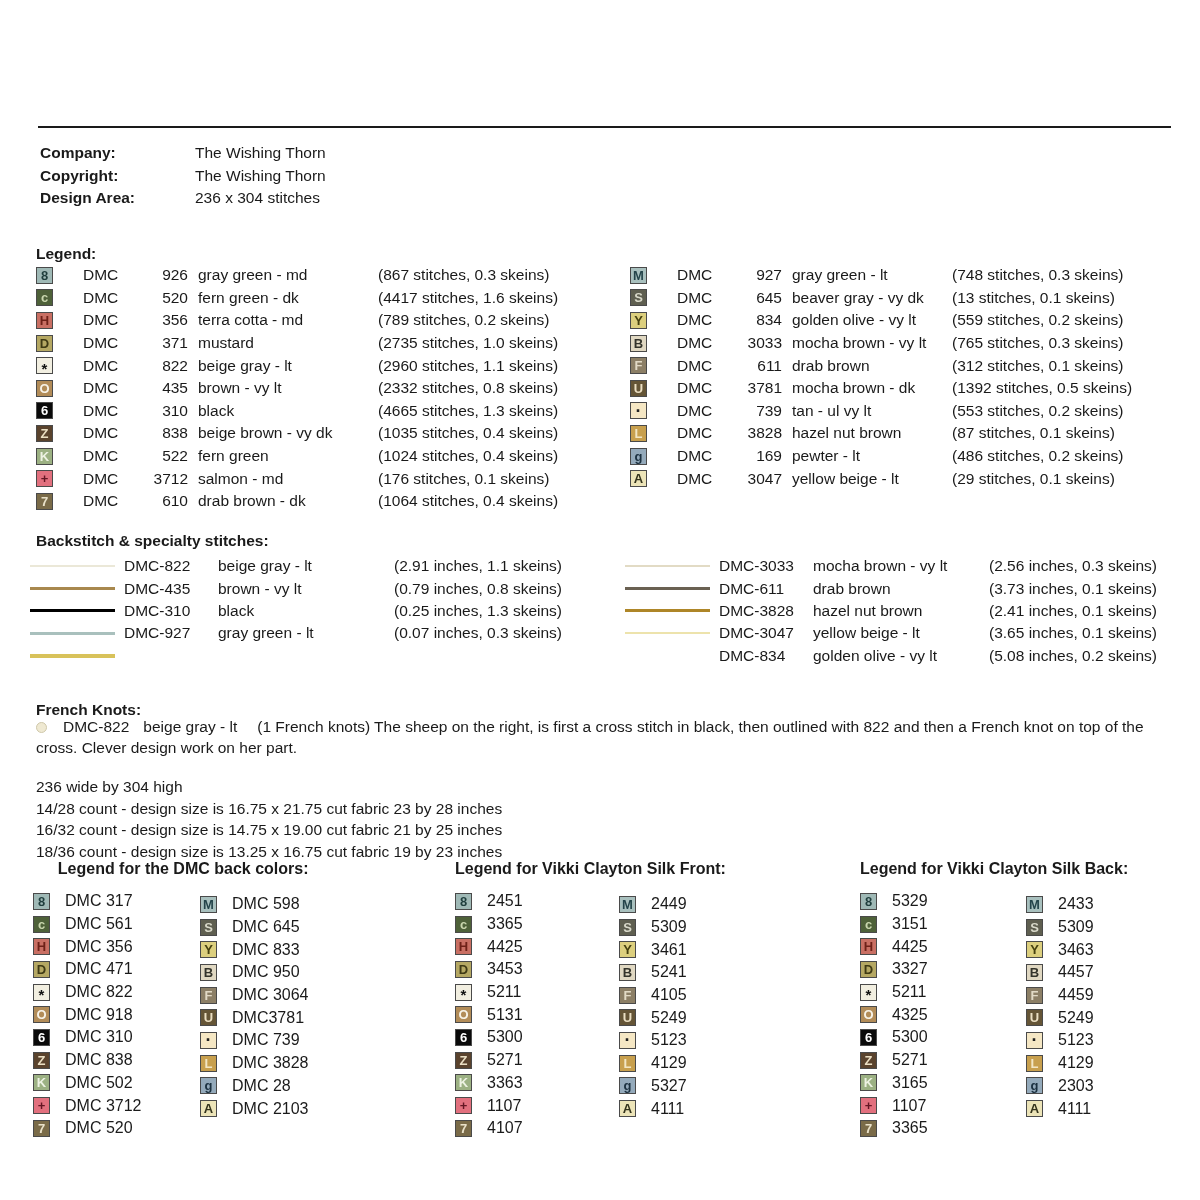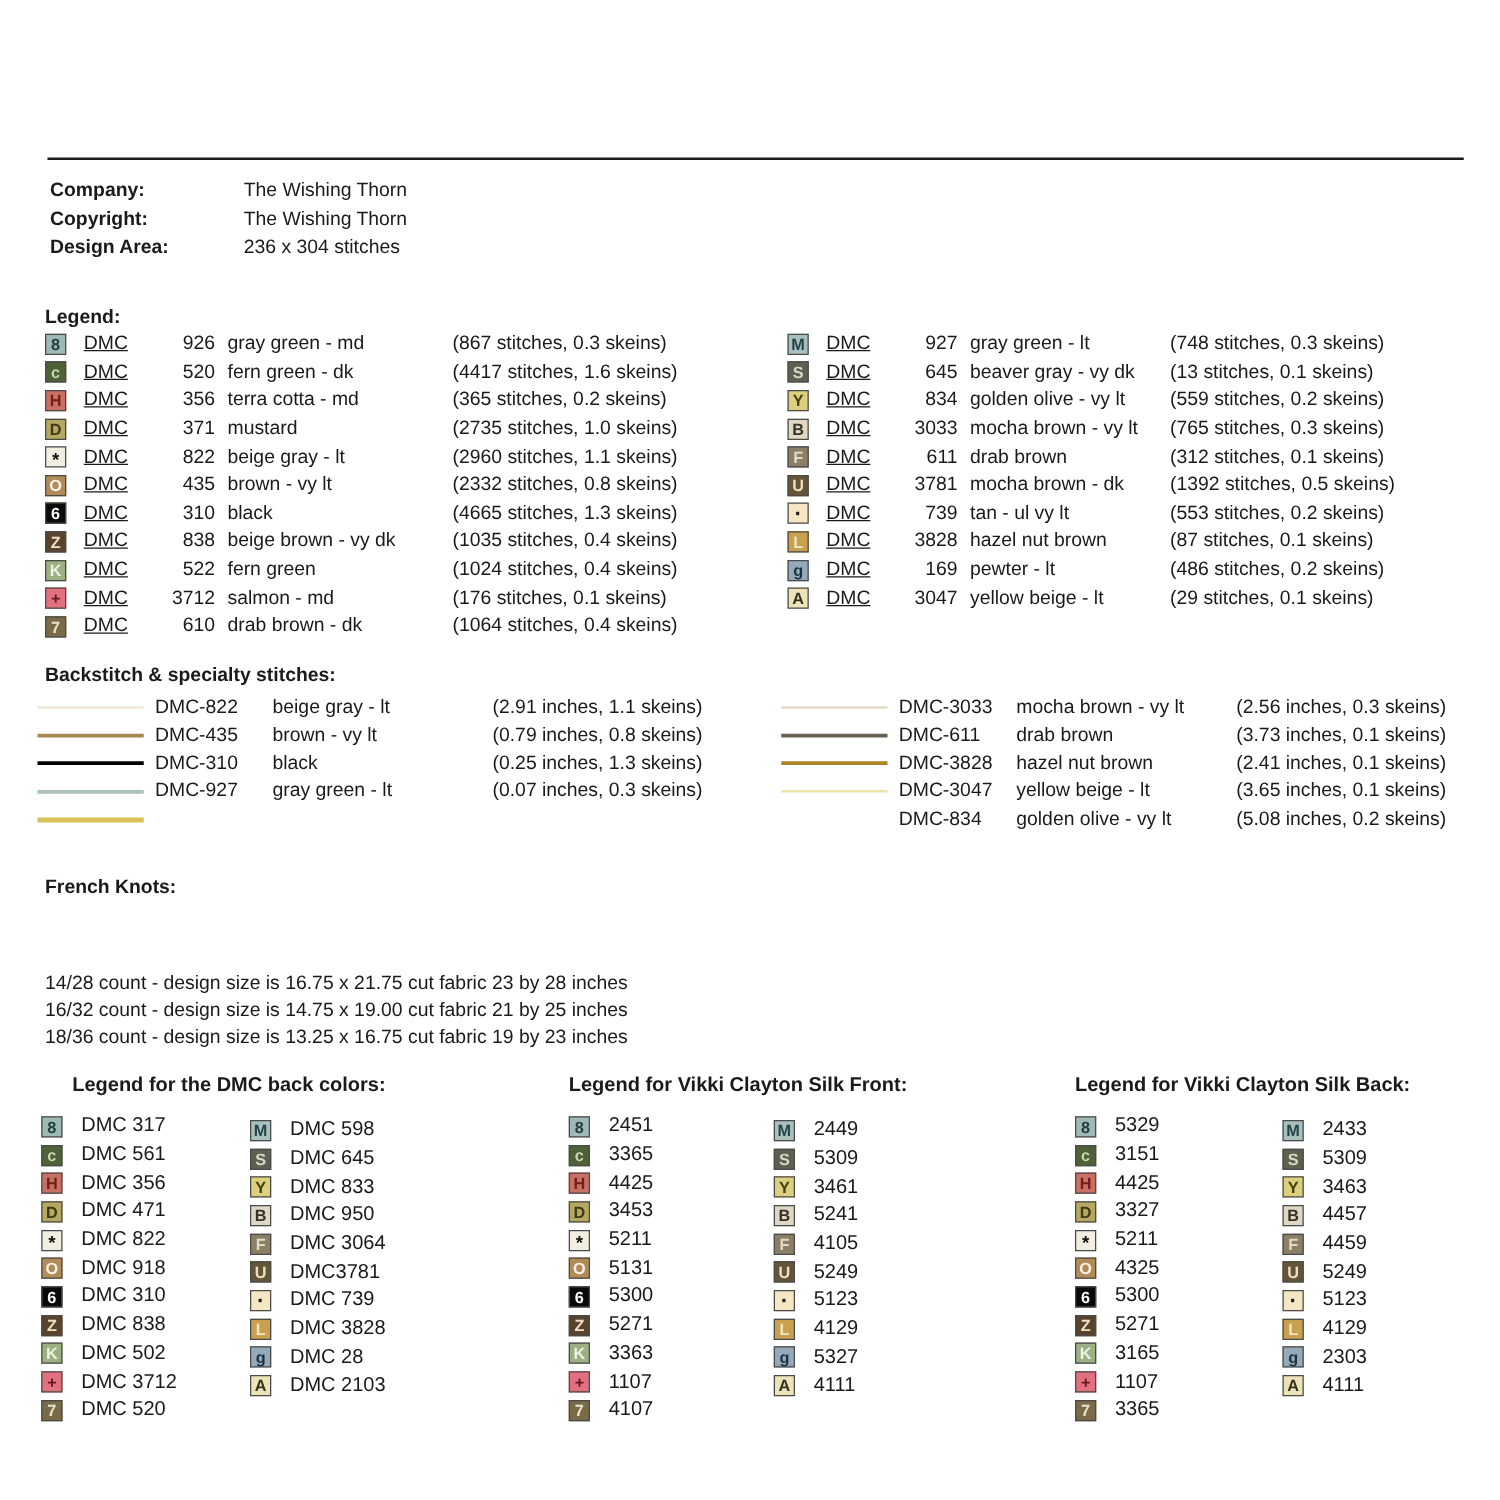--- a/index.html
+++ b/index.html
@@ -11,21 +11,21 @@
   .info-row{display:flex;font-size:15.5px;line-height:22.6px;}
   .info-label{width:155px;font-weight:bold;}
   .sec-heading{position:absolute;font-weight:bold;font-size:15.5px;}
   .legend-h{left:36px;top:245px;}
   .legend-col{position:absolute;top:264px;}
   .legend-row{display:flex;align-items:center;height:22.6px;font-size:15.5px;}
   .symbol{display:inline-flex;width:17px;height:17px;border:1px solid #4a4a4a;box-sizing:border-box;
           align-items:center;justify-content:center;font-weight:bold;font-size:13px;line-height:1;flex:0 0 auto;}
   .symbol.star{padding-top:5px;font-size:15px;}
   .symbol.dot{font-size:18px;}
-  .l-brand{margin-left:14px;width:52px;text-decoration:underline;}
+  .l-brand{margin-left:30px;width:52px;}
   .l-num{width:53px;text-align:right;}
   .l-name{margin-left:10px;width:180px;}
   .legend-col.rightcol .l-name{width:160px;}
   .bs-h{left:36px;top:532px;}
   .bs-col{position:absolute;top:555px;}
   .bs-row{display:flex;align-items:center;height:22.4px;font-size:15.5px;}
   .bs-line{display:inline-block;width:85px;flex:0 0 auto;}
   .bs-code{margin-left:9px;width:94px;}
   .bs-name{width:176px;}
   .fk-h{left:36px;top:701px;}
@@ -81,21 +81,21 @@
         <span class="l-brand">DMC</span>
         <span class="l-num">520</span>
         <span class="l-name">fern green - dk</span>
         <span class="l-usage">(4417 stitches, 1.6 skeins)</span>
       </div>
       <div class="legend-row">
         <span class="symbol" style="background: rgb(201, 111, 99); color: rgb(110, 33, 24);">H</span>
         <span class="l-brand">DMC</span>
         <span class="l-num">356</span>
         <span class="l-name">terra cotta - md</span>
-        <span class="l-usage">(365 stitches, 0.2 skeins)</span>
+        <span class="l-usage">(789 stitches, 0.2 skeins)</span>
       </div>
       <div class="legend-row">
         <span class="symbol" style="background: rgb(181, 168, 99); color: rgb(63, 58, 20);">D</span>
         <span class="l-brand">DMC</span>
         <span class="l-num">371</span>
         <span class="l-name">mustard</span>
         <span class="l-usage">(2735 stitches, 1.0 skeins)</span>
       </div>
       <div class="legend-row">
         <span class="symbol star" style="background: rgb(242, 239, 225); color: rgb(17, 17, 17);">*</span>
@@ -280,22 +280,24 @@
       </div>
       <div class="bs-row">
         <span class="bs-line"></span>
         <span class="bs-code">DMC-834</span>
         <span class="bs-name">golden olive - vy lt</span>
         <span class="bs-usage">(5.08 inches, 0.2 skeins)</span>
       </div>
     </div>
 
   <div class="sec-heading fk-h">French Knots:</div>
+  <p class="fk-para"><span class="fk-dot"></span><span class="fk-code">DMC-822</span><span class="fk-name">beige gray - lt</span><span>(1 French knots) The sheep on the right, is first a cross stitch in black, then outlined with 822 and then a French knot on top of the cross. Clever design work on her part.</span></p>
 
   <div class="sizes" id="sizes">
+      <div class="size-line">236 wide by 304 high</div>
       <div class="size-line">14/28 count - design size is 16.75 x 21.75 cut fabric 23 by 28 inches</div>
       <div class="size-line">16/32 count - design size is 14.75 x 19.00 cut fabric 21 by 25 inches</div>
       <div class="size-line">18/36 count - design size is 13.25 x 16.75 cut fabric 19 by 23 inches</div>
     </div>
 
   <section class="bl" id="bl0" style="left:33px">
     <h3>Legend for the DMC back colors:</h3>
     <div class="bl-cols">
         <div class="bl-col c1">
           <div class="bl-row">

